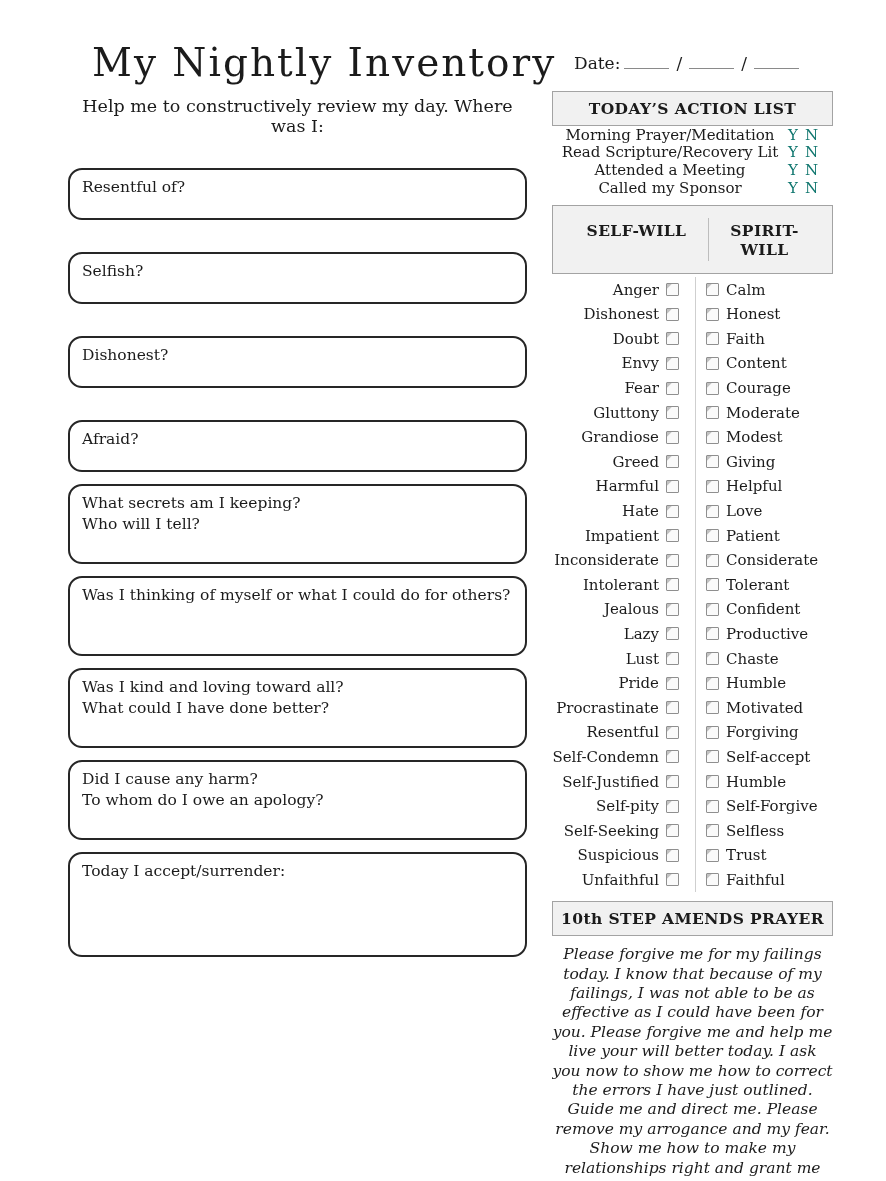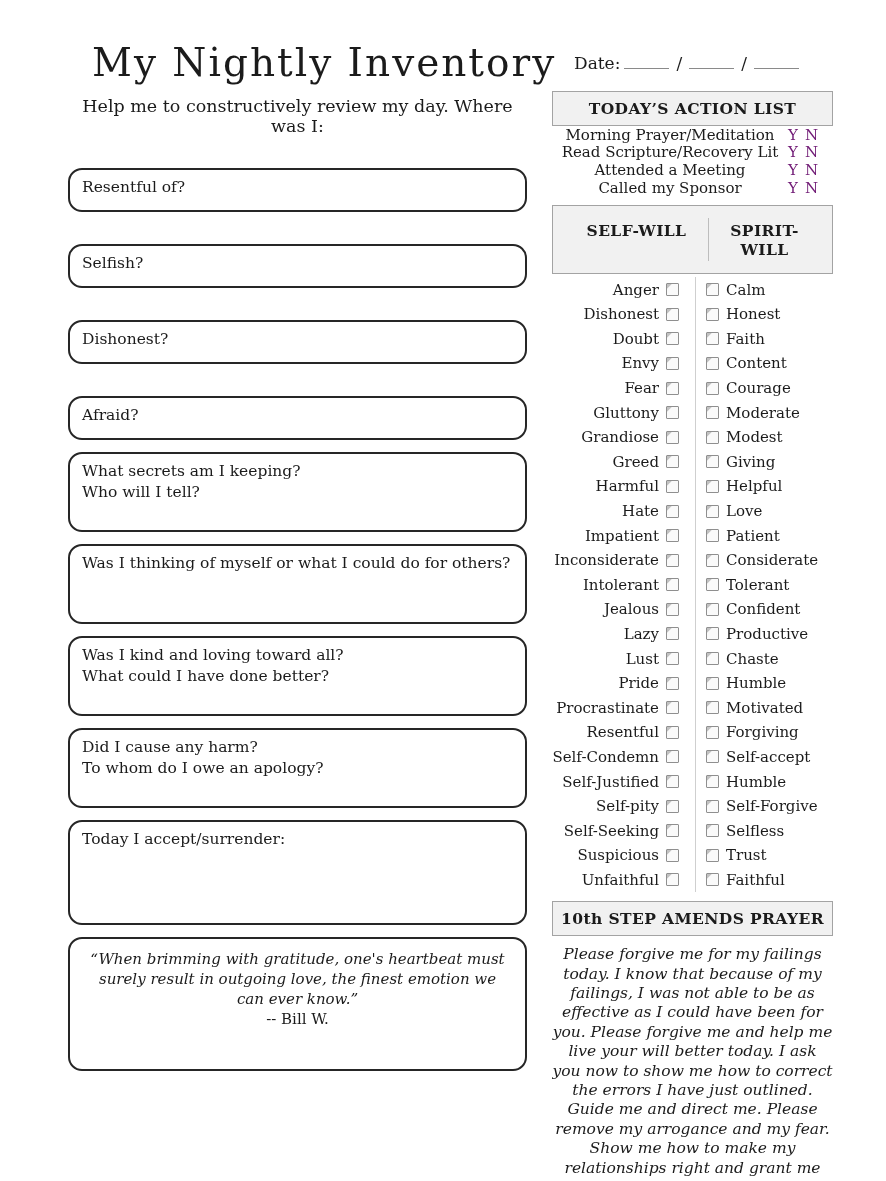--- a/index.html
+++ b/index.html
@@ -5,40 +5,40 @@
   * { margin:0; padding:0; box-sizing:border-box; }
   html,body { background:#ffffff; }
   body { font-family:"DejaVu Serif","Liberation Serif",serif; color:#1b1b1b; }
   .page { position:relative; width:886px; height:1181px; background:#ffffff; overflow:hidden; }
 
   
   .left-col { position:absolute; left:68px; top:40px; width:459px; }
   .title { font-size:39px; letter-spacing:2px; padding-left:24px; height:54px; white-space:nowrap; }
   .subtitle { font-size:17.5px; text-align:center; margin-top:2px; margin-bottom:12px; }
   .prompt-box { border:2px solid #262626; border-radius:14px; width:459px; padding:7px 12px; margin-bottom:12px; background:#fff; }
-  .prompt-box:nth-child(-n+4) { height:44px;margin-top:32px; }
+  .prompt-box:nth-child(-n+4) { height:52px;margin-top:32px; }
   .prompt-box:nth-child(n+5) { height:80px; }
   .prompt-box:nth-child(n+9) { height:105px; }
   .prompt-line { font-size:15.5px; line-height:21px; }
   .quote-box { border:2px solid #262626; border-radius:14px; width:459px; height:134px; padding:10px 14px; text-align:center; }
   .quote-text { font-style:italic; font-size:15px; line-height:20px; }
   .quote-attr { font-size:15px; margin-top:1px; }
 
   
   .right-col { position:absolute; left:552px; top:52px; width:281px; }
   .date-line { font-size:17px; height:26px; margin-bottom:13px; padding-left:22px; white-space:nowrap; }
   .date-blank { display:inline-block; width:45px; border-bottom:1.5px solid #8a8a8a; height:17px; vertical-align:baseline; margin:0 4px; }
   .date-sep { padding:0 3px; }
 
   .header-box { border:1px solid #a3a3a3; background:#f1f1f1; text-align:center;
                 font-weight:bold; font-size:15.5px; letter-spacing:.4px; padding:7px 0; }
   .action-list { margin-top:0; margin-bottom:9px; }
   .action-row { display:flex; height:17.6px; align-items:center; }
   .action-label { flex:1; text-align:center; font-size:15px; }
-  .yn { width:45px; text-align:left; color:#701a75; font-size:15px; letter-spacing:1px; }
+  .yn { width:45px; text-align:left; color:#0f766e; font-size:15px; letter-spacing:1px; }
   .yn span { cursor:pointer; }
   .yn span + span { margin-left:6px; }
 
   .will-header { display:flex; padding:12px; }
   .will-header .half-left  { width:144px; border-right:1px solid #bdbdbd; padding:2.5px 0; }
   .will-header .half-right { flex:1; padding:2.5px 0; }
 
   .will-rows { margin-top:3px; }
   .will-row { display:flex; align-items:center; height:24.6px; }
   .wl { width:114px; text-align:right; padding-right:7px; font-size:15px; }
@@ -86,24 +86,20 @@
           <div class="prompt-line">What could I have done better?</div>
         </div>
         <div class="prompt-box">
           <div class="prompt-line">Did I cause any harm?</div>
           <div class="prompt-line">To whom do I owe an apology?</div>
         </div>
         <div class="prompt-box">
           <div class="prompt-line">Today I accept/surrender:</div>
         </div>
       </div>
-    <div class="quote-box">
-      <div class="quote-text">“When brimming with gratitude, one's heartbeat must surely result in outgoing love, the finest emotion we can ever know.”</div>
-      <div class="quote-attr">-- Bill W.</div>
-    </div>
   </div>
 
   <div class="right-col">
 
     <div class="date-line">
       <span>Date:</span><span><span class="date-blank"></span><span class="date-sep">/</span><span class="date-blank"></span><span class="date-sep">/</span><span class="date-blank"></span></span>
     </div>
 
     <div class="header-box">TODAY’S ACTION LIST</div>
     <div class="action-list">

